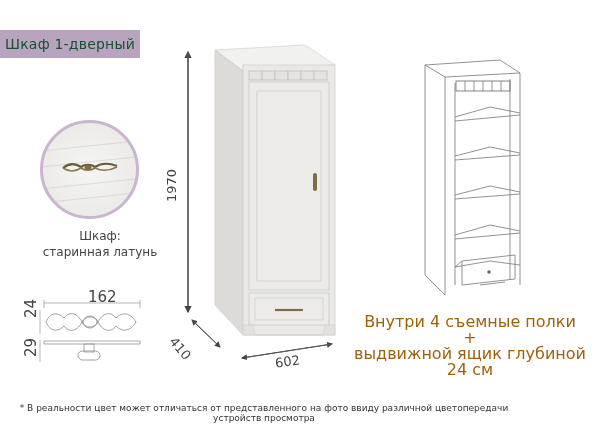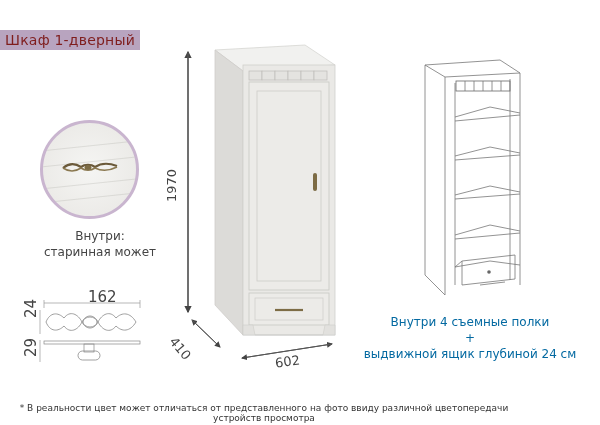--- a/index.html
+++ b/index.html
@@ -2,40 +2,40 @@
 <html><head>
   <meta charset="utf-8">
   <style>
     html, body { margin: 0; padding: 0; }
     body {
       width: 600px; height: 425px; background: #ffffff; position: relative; overflow: hidden;
       font-family: "DejaVu Sans", "Liberation Sans", sans-serif; color: #333;
     }
     .abs { position: absolute; }
     .title-banner {
-      left: 0; top: 30px; width: 140px; height: 20px; background: #b8a4bf;
+      left: 0; top: 30px; width: 140px; height: 28px; background: #b8a4bf;
       display: flex; align-items: center; justify-content: center;
-      font-size: 14px; color: #7f1d1d; letter-spacing: 0.2px;
+      font-size: 14px; color: #14532d; letter-spacing: 0.2px;
     }
     .handle-circle {
       left: 40px; top: 120px; width: 93px; height: 93px; border-radius: 50%;
       border: 3px solid #c9b5cf;
       background: radial-gradient(circle at 50% 50%, #f5f5f3 0%, #ecebe8 70%, #e2e0dc 100%);
       overflow: hidden;
     }
     .handle-circle .grain {
       position: absolute; left: -10px; width: 120px; height: 1px; background: rgba(180,180,175,0.35);
       transform: rotate(-6deg);
     }
     .handle-caption {
       left: 40px; top: 228px; width: 120px; text-align: center; font-size: 12px; line-height: 16px; color: #444;
     }
     .dim-label { font-size: 15px; color: #444; }
     .note-text {
-      left: 345px; top: 314px; width: 250px; text-align: center; font-size: 12px; line-height: 16px; color: #0369a1;
+      left: 345px; top: 314px; width: 250px; text-align: center; font-size: 16px; line-height: 16px; color: #a16207;
     }
     .footnote {
       left: 0; top: 403px; width: 528px; text-align: center; font-size: 9px; color: #333;
     }
   </style>
 </head>
 <body>
 
 <div class="abs title-banner">
   <span>Шкаф 1-дверный</span>
@@ -46,22 +46,22 @@
   <div class="grain" style="top:38px"></div>
   <div class="grain" style="top:60px"></div>
   <div class="grain" style="top:74px"></div>
   <svg class="abs" style="left:18px;top:36px" width="58" height="16" viewBox="0 0 58 16">
     <path d="M2 9 C8 4,14 4,20 8 C24 5,30 5,34 8 C40 4,48 4,56 7" stroke="#6b5a3a" stroke-width="2.2" fill="none"></path>
     <path d="M2 9 C8 13,14 13,20 9 C24 12,30 12,34 9 C40 12,48 12,56 8" stroke="#8a7850" stroke-width="1.6" fill="none"></path>
     <ellipse cx="27" cy="8.5" rx="3.5" ry="2.5" fill="#7d6c45"></ellipse>
   </svg>
 </div>
 <div class="abs handle-caption">
-  <div>Внутри:</div>
-  <div>старинная может</div>
+  <div>Шкаф:</div>
+  <div>старинная латунь</div>
 </div>
 
 <div class="abs dim-label" style="left:88px;top:288px;">162</div>
 <div class="abs dim-label" style="left:22px;top:318px;transform:rotate(-90deg);transform-origin:left top;">24</div>
 <div class="abs dim-label" style="left:22px;top:357px;transform:rotate(-90deg);transform-origin:left top;">29</div>
 <svg class="abs" style="left:30px;top:300px" width="120" height="65" viewBox="0 0 120 65">
   <line x1="14" y1="3" x2="110" y2="3" stroke="#999" stroke-width="0.7"></line>
   <line x1="14" y1="0" x2="14" y2="8" stroke="#999" stroke-width="0.7"></line>
   <line x1="110" y1="0" x2="110" y2="8" stroke="#999" stroke-width="0.7"></line>
   <line x1="10" y1="10" x2="10" y2="34" stroke="#999" stroke-width="0.7"></line>

